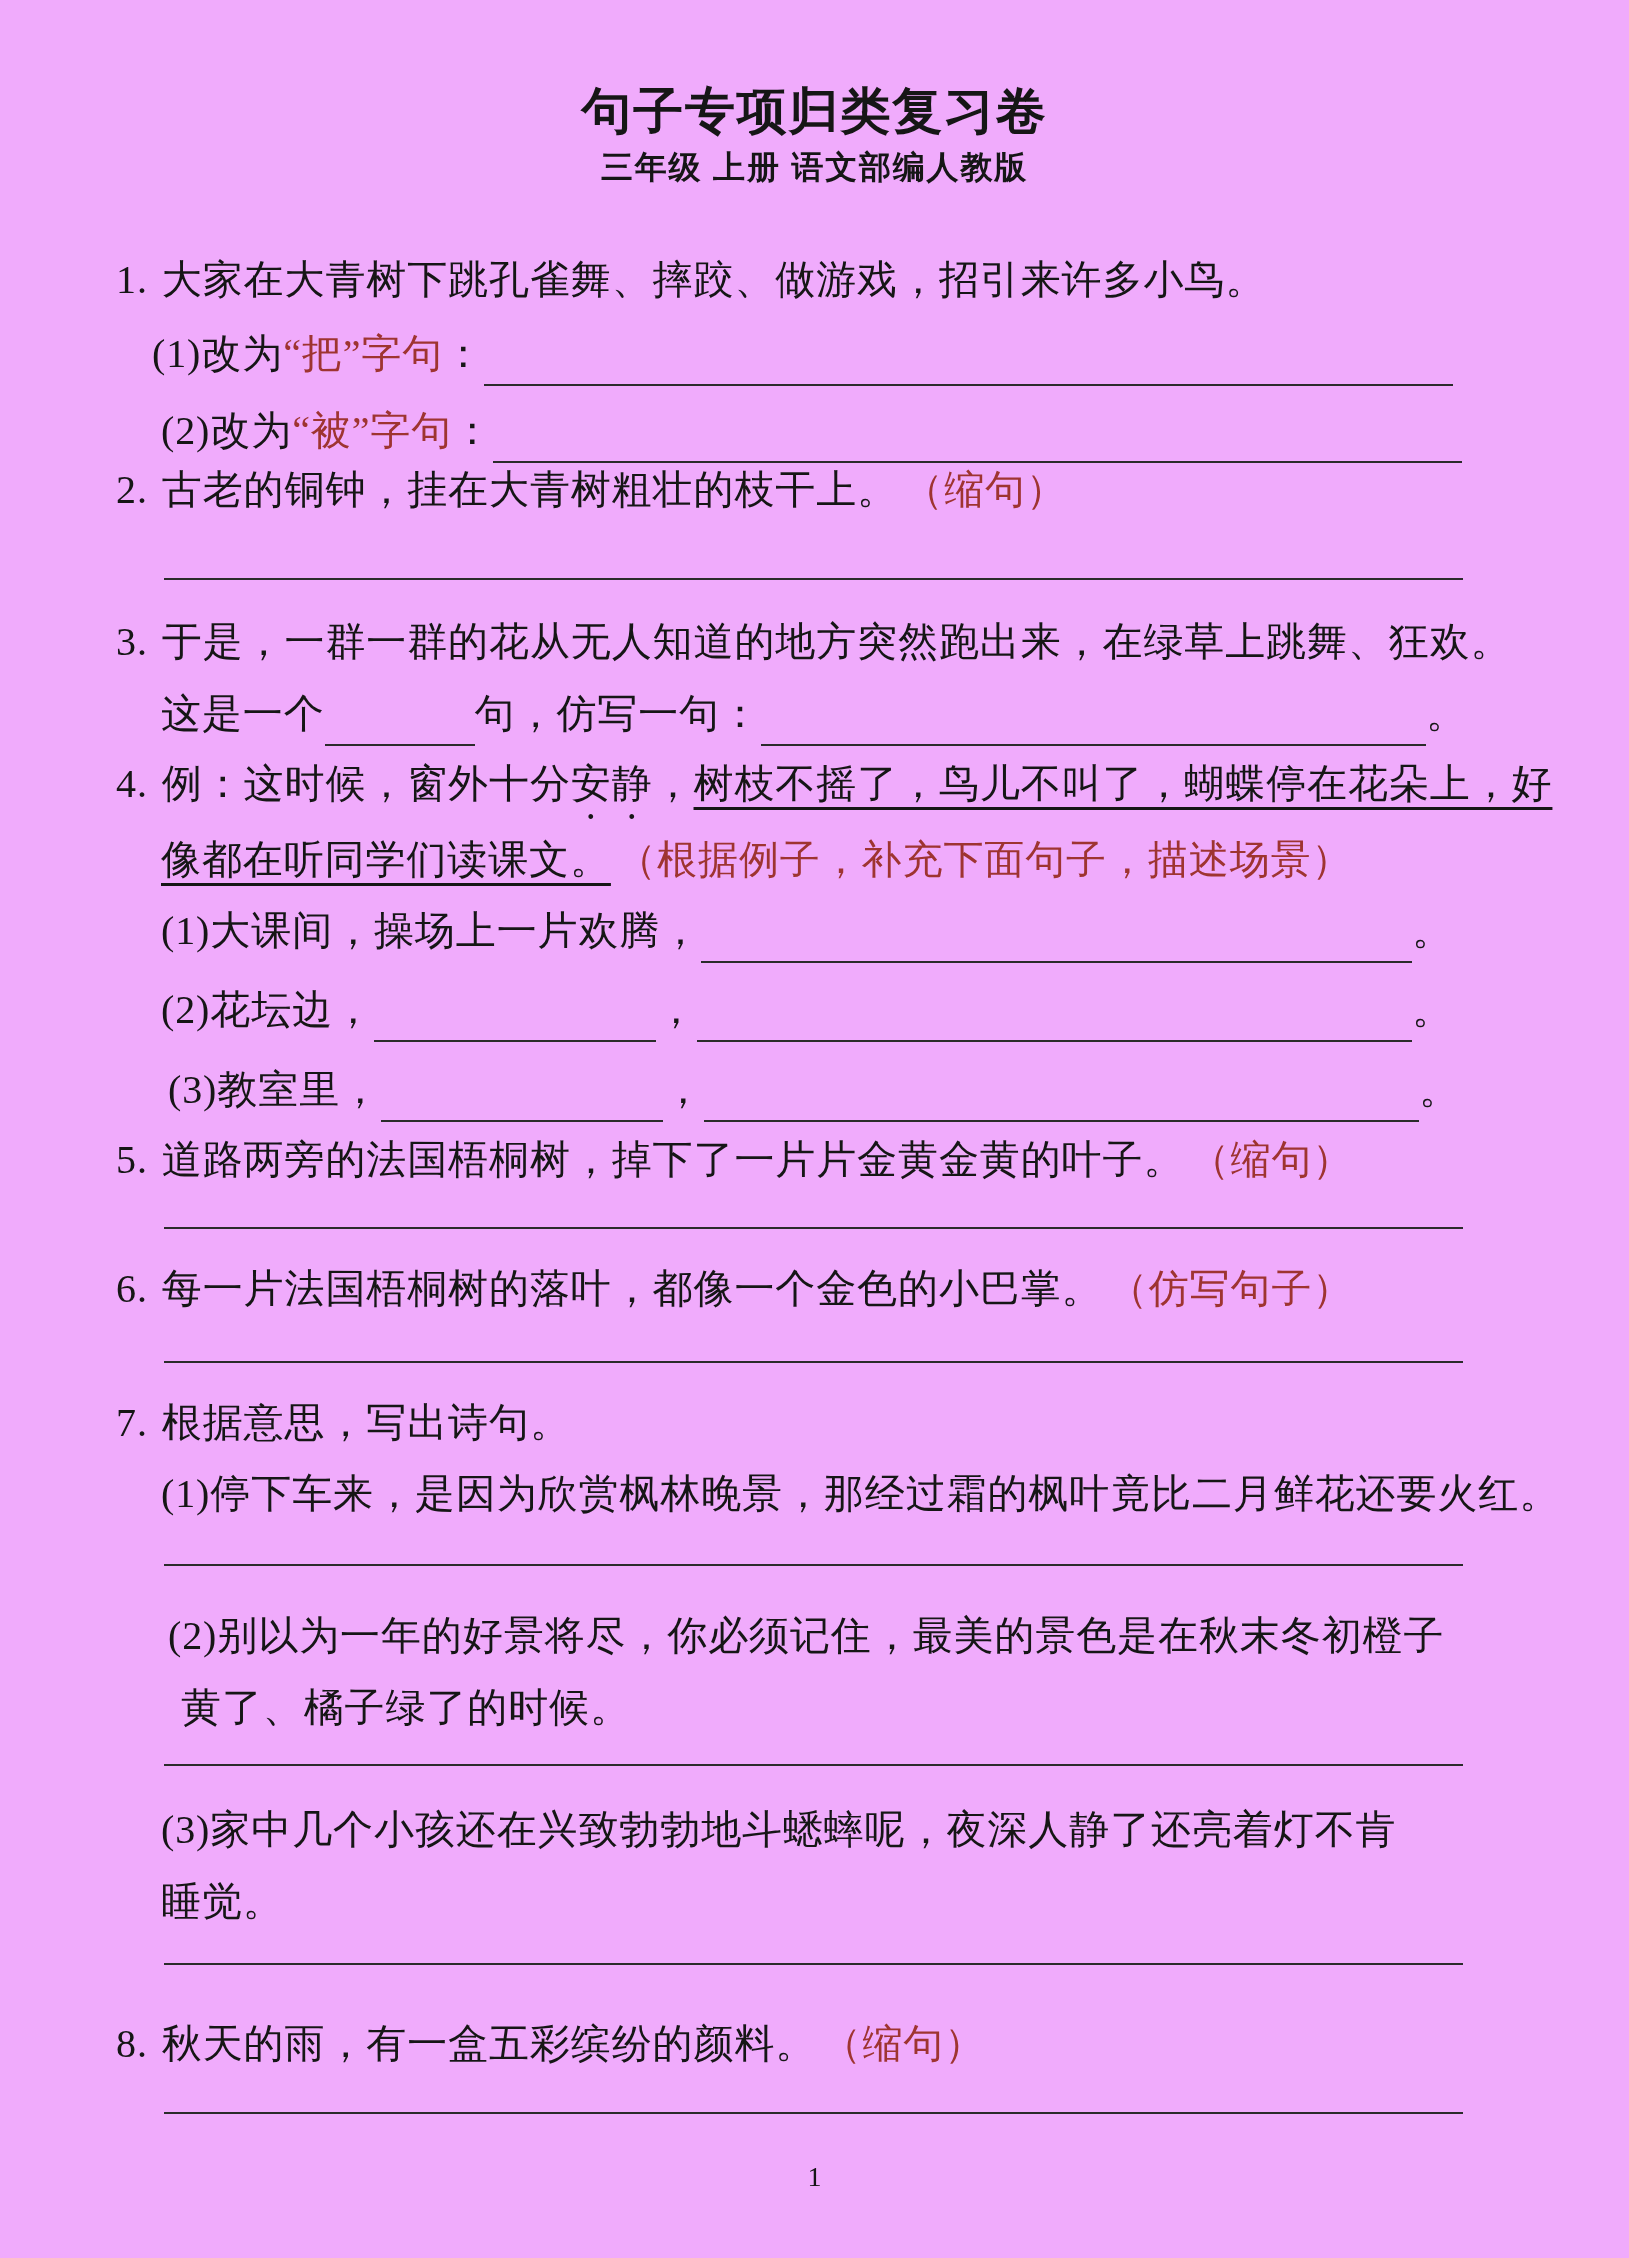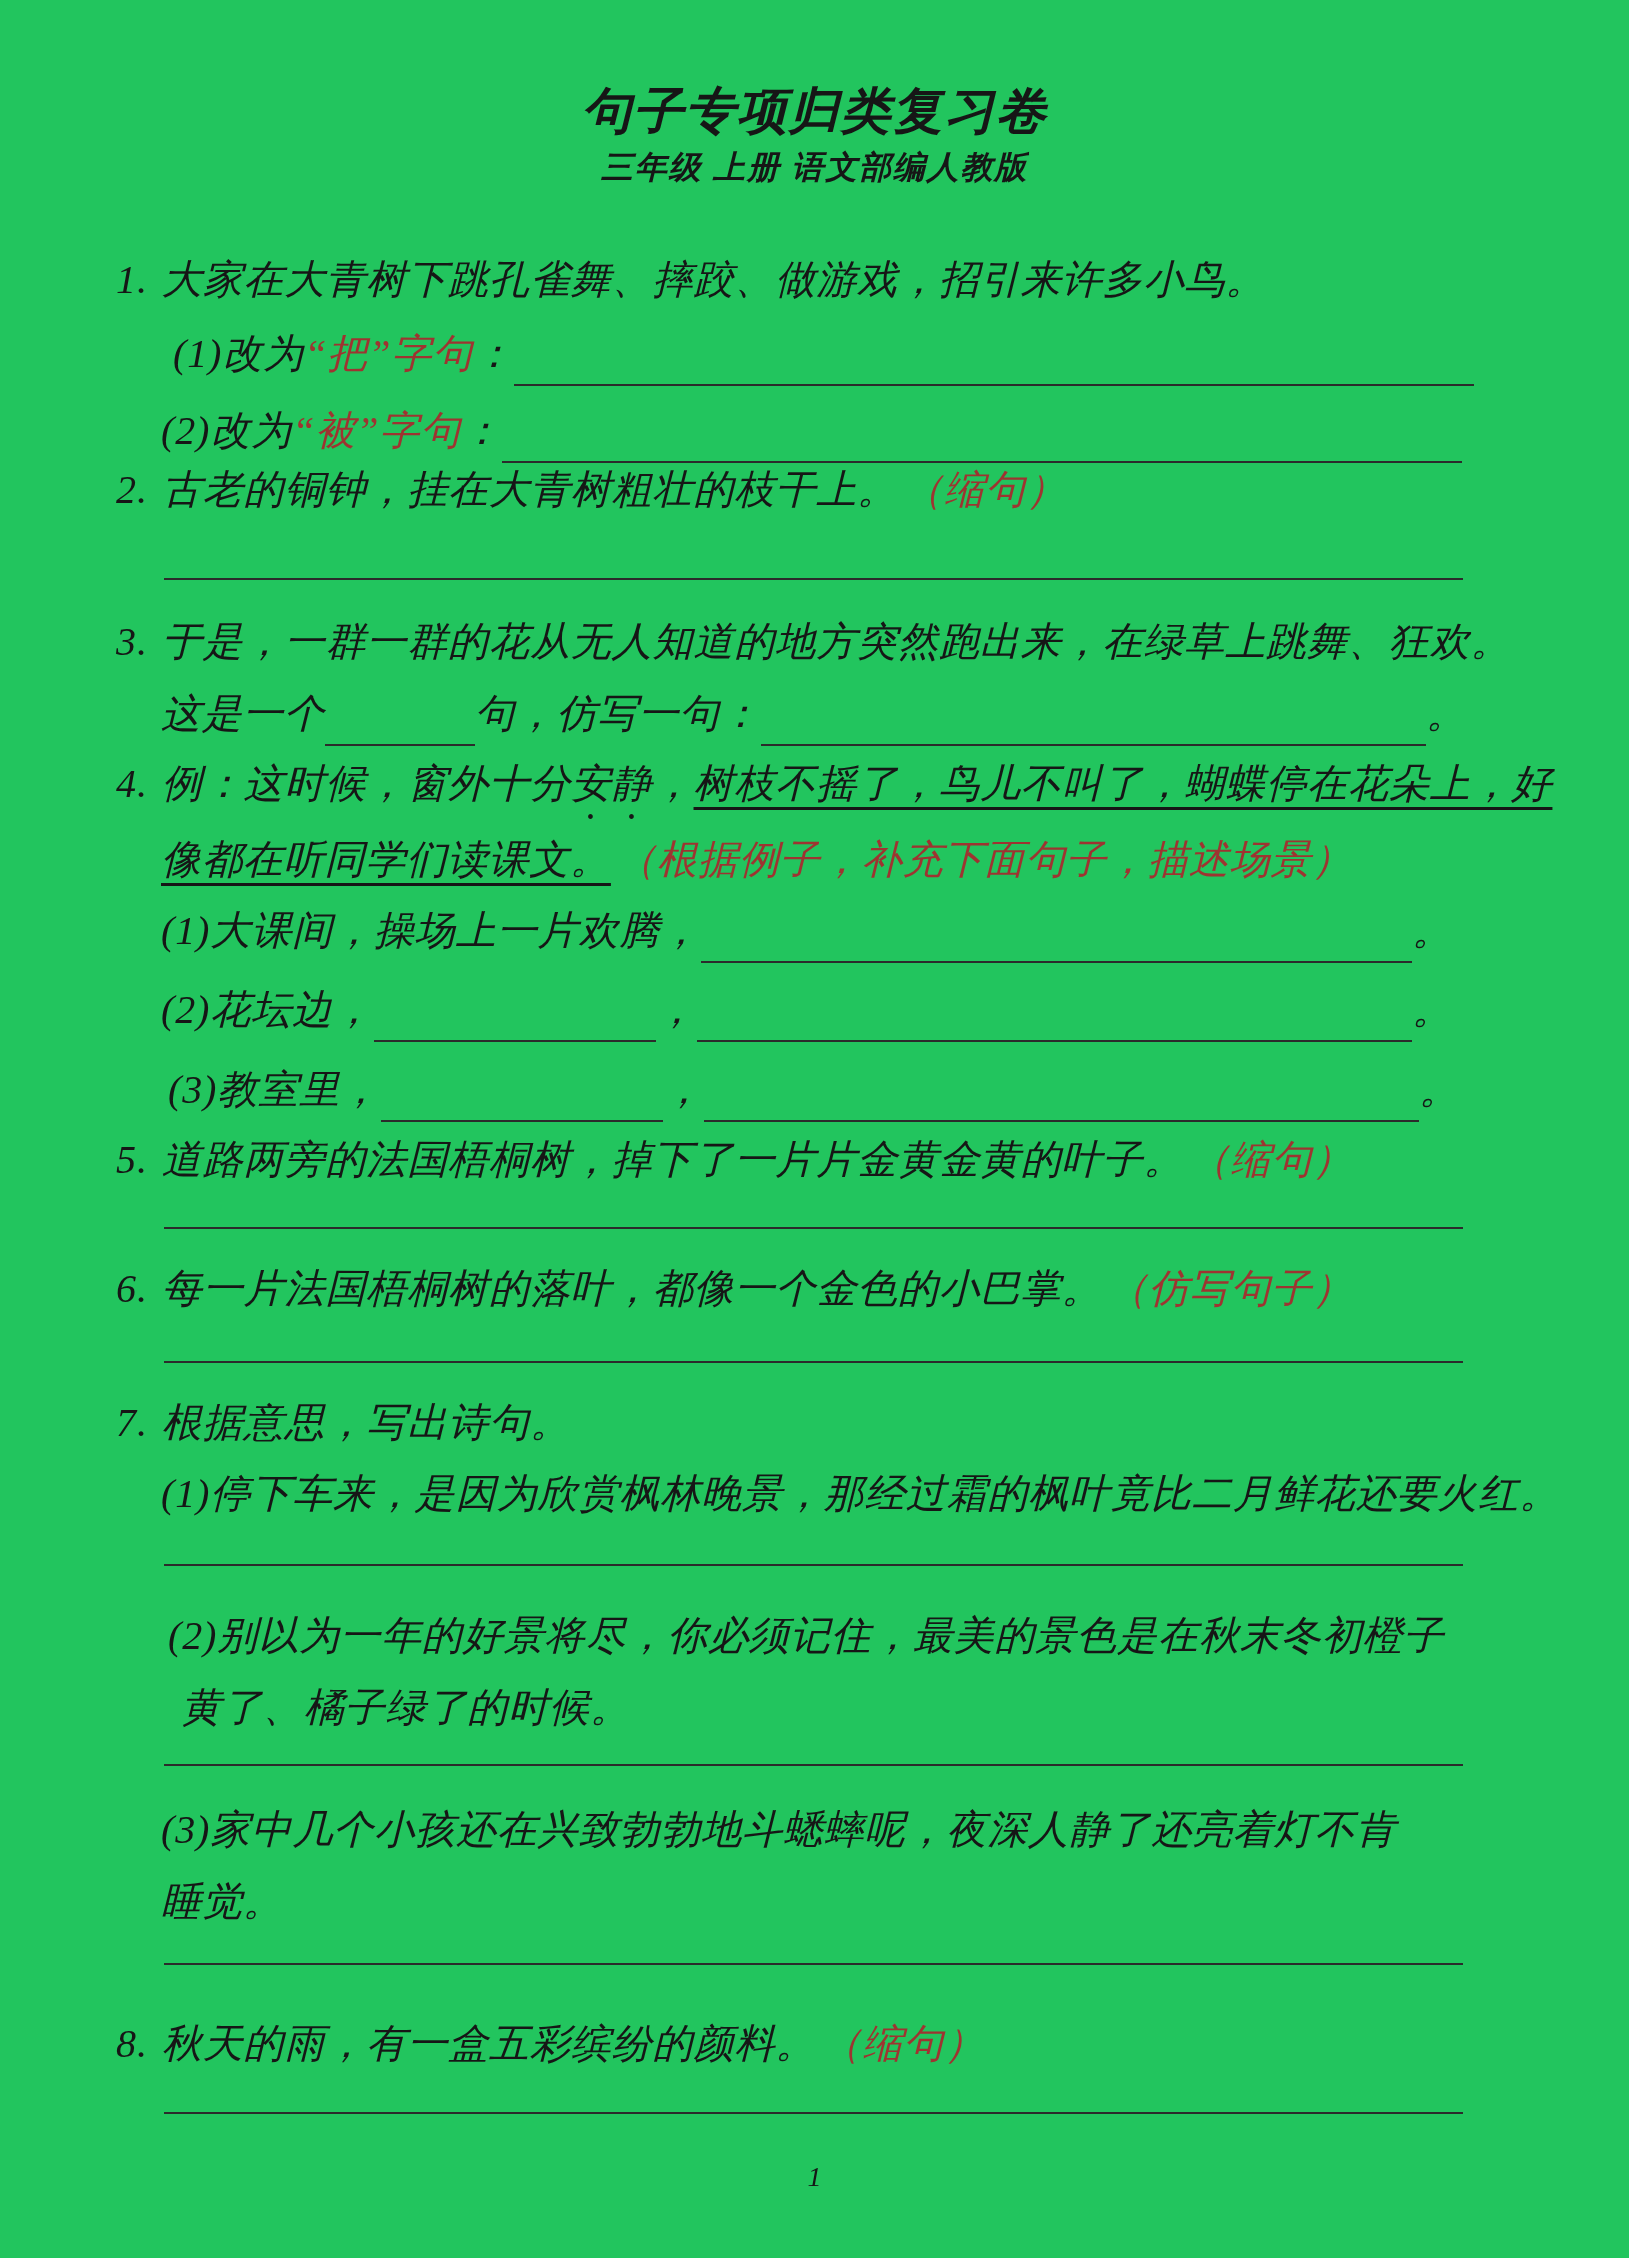--- a/index.html
+++ b/index.html
@@ -1,19 +1,19 @@
 <!DOCTYPE html>
 <html style="font-size:14px"><head>
 <meta charset="utf-8">
 <style>
   html,body { margin:0; padding:0; background:#ffffff; }
   .page {
-    position:relative; width:1629px; height:2258px; background:#22c55e;
+    position:relative; width:1629px; height:2258px; background:#f0abfc;
     font-family:"Liberation Serif","DejaVu Serif",serif;
-    color:#161616; overflow:hidden;font-style:italic;
+    color:#161616; overflow:hidden;
   }
   .title {
     position:absolute; top:78px; left:0; width:100%; text-align:center;
     font-size:50px; font-weight:bold; letter-spacing:1.8px;
   }
   .subtitle {
     position:absolute; top:146px; left:0; width:100%; text-align:center;
     font-size:32px; font-weight:bold; letter-spacing:1.8px;
     font-family:"Liberation Sans","DejaVu Sans",sans-serif;
   }
@@ -57,21 +57,21 @@
 <body>
 
 <div class="page">
 
   <div class="title">句子专项归类复习卷</div>
   <div class="subtitle">三年级  上册  语文部编人教版</div>
 
   <div class="row" style="top:256px; left:116px;">
     <span class="num">1.</span><span>大家在大青树下跳孔雀舞、摔跤、做游戏，招引来许多小鸟。</span>
   </div>
-  <div class="row flexrow" style="top:330px; left:173px; width:1301px;text-align:right;">
+  <div class="row flexrow" style="top:330px; left:152px; width:1301px;text-align:right;">
     <span>(1)改为</span>
       <span class="red">“把”字句</span>
       <span>：</span>
       <span class="blank grow"></span>
   </div>
   <div class="row flexrow" style="top:407px; left:161px; width:1301px;">
     <span>(2)改为</span>
       <span class="red">“被”字句</span>
       <span>：</span>
       <span class="blank grow"></span>

